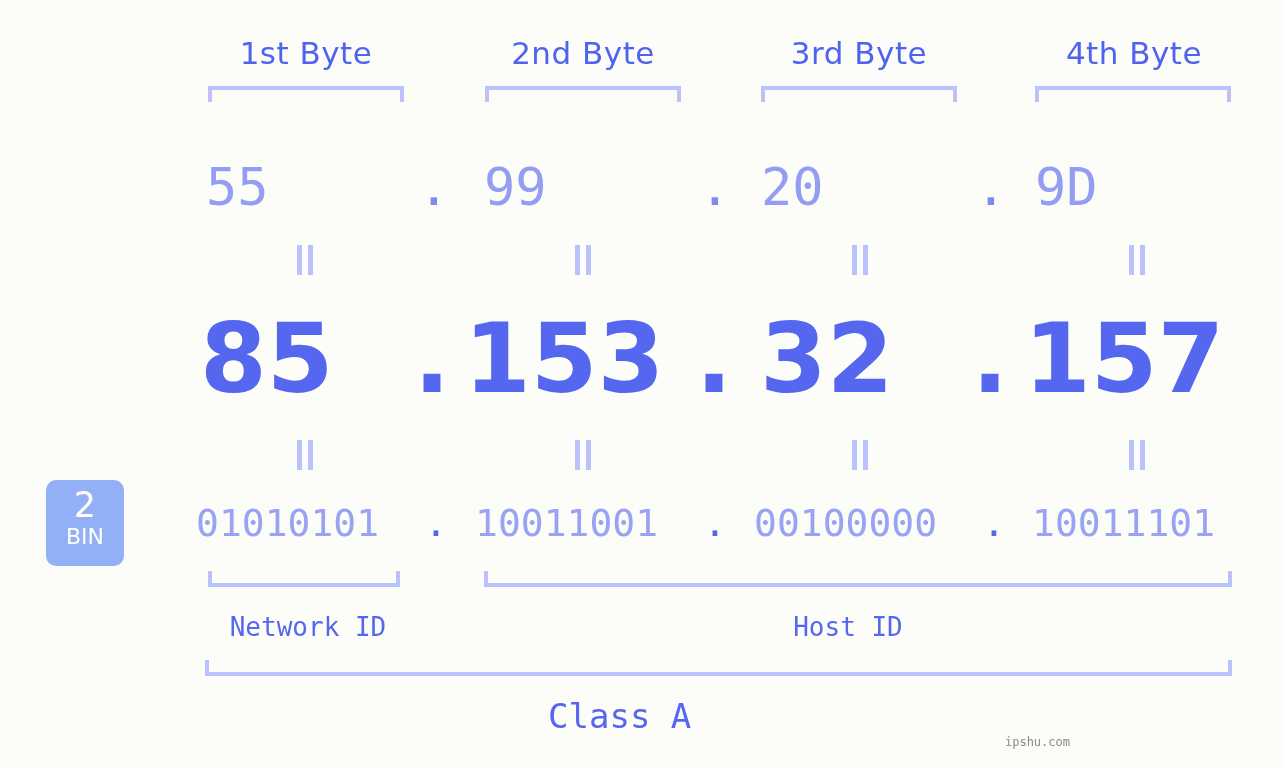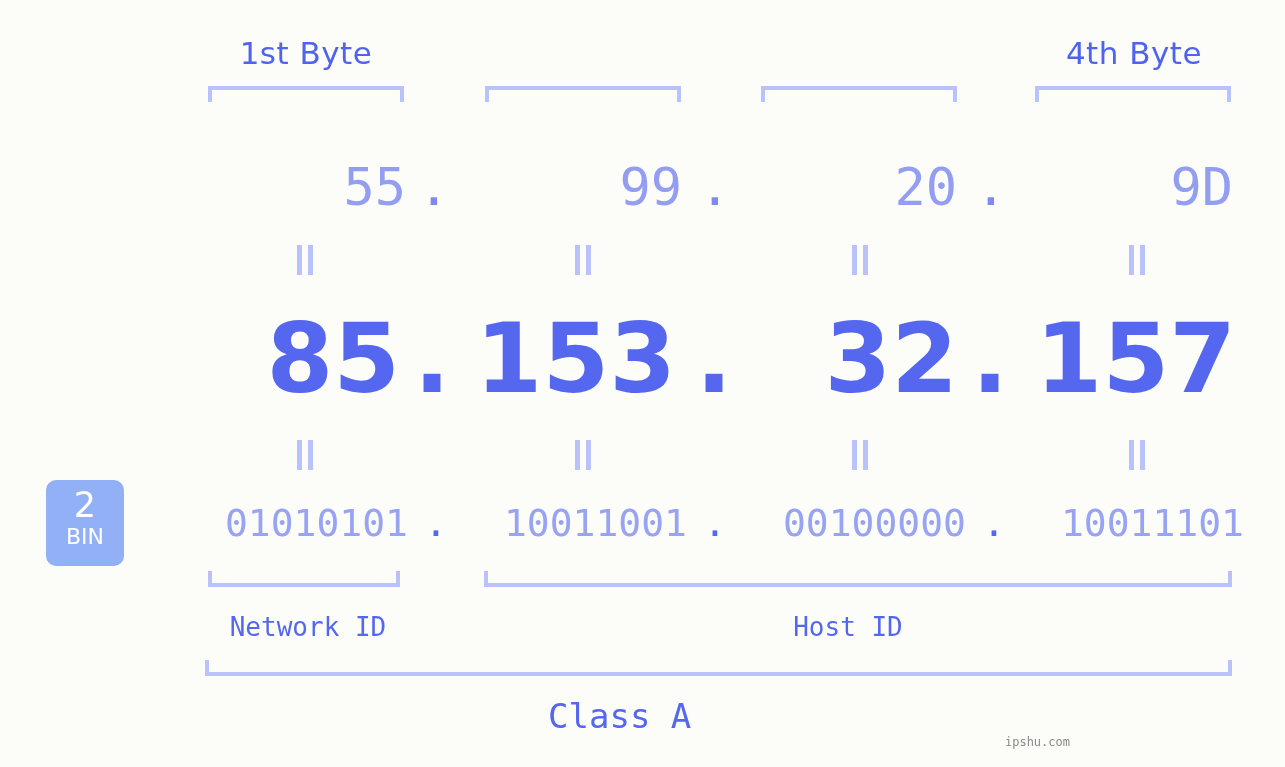--- a/index.html
+++ b/index.html
@@ -77,21 +77,21 @@
   .badge .name {
     display: block;
     font-size: 22px;
     line-height: 25px;
     font-weight: 400;
   }
 
   
   .cell {
     position: absolute;
-    text-align: right;
+    text-align: left;
     white-space: nowrap;
   }
 
   .hex-row .cell {
     font-family: "DejaVu Sans Mono", monospace;
     font-size: 52px;
     color: #939ef3;
     top: 152px;
     height: 70px;
     line-height: 70px;
@@ -199,20 +199,22 @@
     color: #8a8a8a;
     white-space: nowrap;
   }
 </style>
 </head>
 <body>
 
 <div id="stage">
 
   <div class="byte-label" style="left:206px; width:200px;">1st Byte</div>
+  <div class="byte-label" style="left:484px; width:198px;">2nd Byte</div>
+  <div class="byte-label" style="left:761px; width:196px;">3rd Byte</div>
   <div class="byte-label" style="left:1035px; width:198px;">4th Byte</div>
 
   <div class="bracket-down" style="left:208px; width:196px;"></div>
   <div class="bracket-down" style="left:485px; width:196px;"></div>
   <div class="bracket-down" style="left:761px; width:196px;"></div>
   <div class="bracket-down" style="left:1035px; width:196px;"></div>
 
   <div class="badge" style="top:480px; height:86px; background:#92b0f5;">
     <span class="num">2</span>
     <span class="name">BIN</span>

